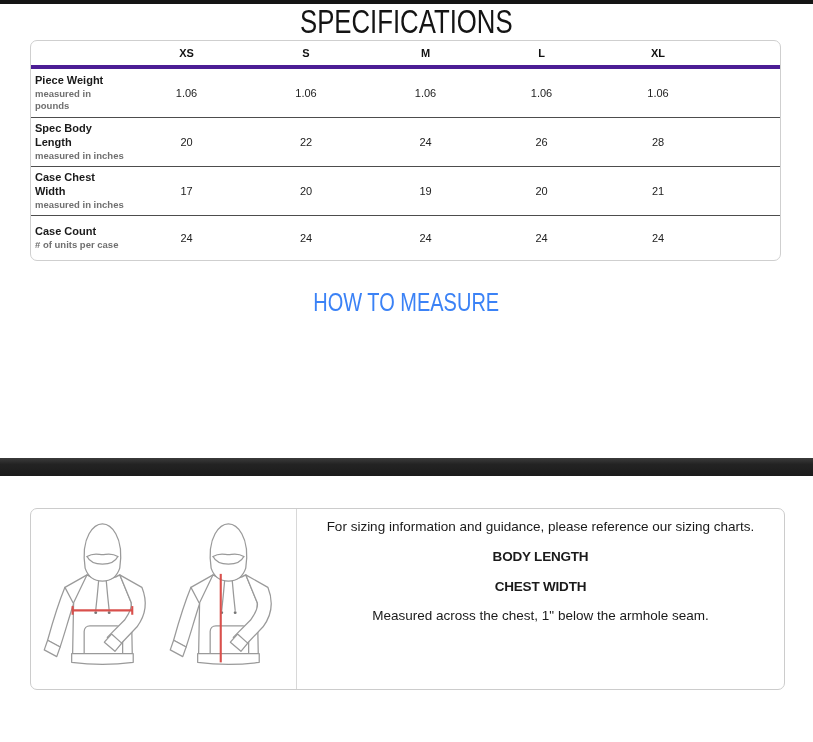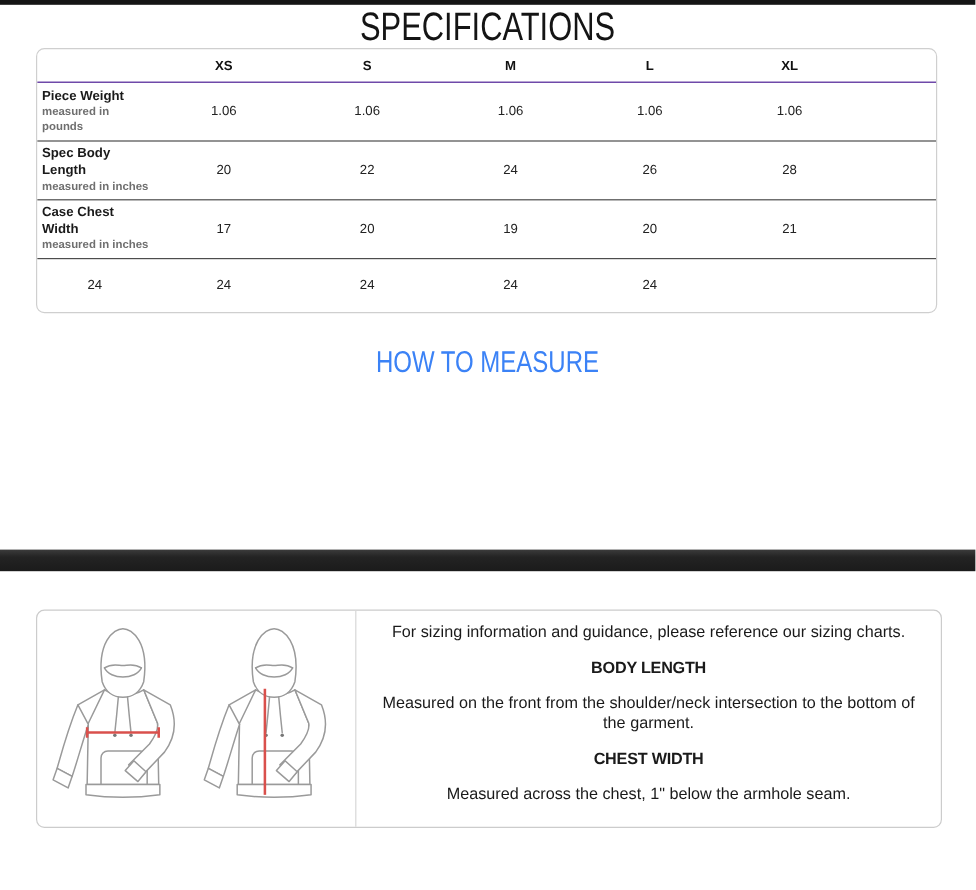--- a/index.html
+++ b/index.html
@@ -39,21 +39,21 @@
     background:#fff;
     overflow:hidden;
   }
   .spec-grid-row {
     display:grid;
     grid-template-columns:96px 119px 120px 119px 113px 120px 1fr;
     align-items:center;
   }
   .spec-header-row {
     height:28px;
-    border-bottom:1px solid #4c1d95;
+    border-bottom:4px solid #4c1d95;
   }
   .size-col {
     text-align:center;
     font-weight:bold;
     font-size:11px;
   }
   .spec-row {
     height:49px;
     border-bottom:1px solid #4d4d4d;
   }
@@ -174,20 +174,24 @@
     </div>
     <div class="spec-value">17</div>
     <div class="spec-value">20</div>
     <div class="spec-value">19</div>
     <div class="spec-value">20</div>
     <div class="spec-value">21</div>
     <div></div>
   </div>
 
   <div class="spec-grid-row spec-row">
+    <div class="row-label-cell">
+      <div class="row-label">Case Count</div>
+      <div class="row-sublabel"># of units per case</div>
+    </div>
     <div class="spec-value">24</div>
     <div class="spec-value">24</div>
     <div class="spec-value">24</div>
     <div class="spec-value">24</div>
     <div class="spec-value">24</div>
     <div></div>
   </div>
 </div>
 
 <h2 class="measure-title"><span class="condense">HOW TO MEASURE</span></h2>
@@ -240,17 +244,16 @@
         <g stroke="#d9504c" stroke-width="2.2">
           <line x1="190" y1="59" x2="190" y2="151"></line>
         </g>
       </g>
     </svg>
   </div>
 
   <div class="text-panel">
     <div class="intro-line">For sizing information and guidance, please reference our sizing charts.</div>
     <div class="measure-heading">BODY LENGTH</div>
-    <div class="measure-text">Measured on the front from the shoulder/neck intersection to the bottom of the garment.</div>
     <div class="measure-heading">CHEST WIDTH</div>
     <div class="measure-text">Measured across the chest, 1" below the armhole seam.</div>
   </div>
 </div>
 
 </body></html>

